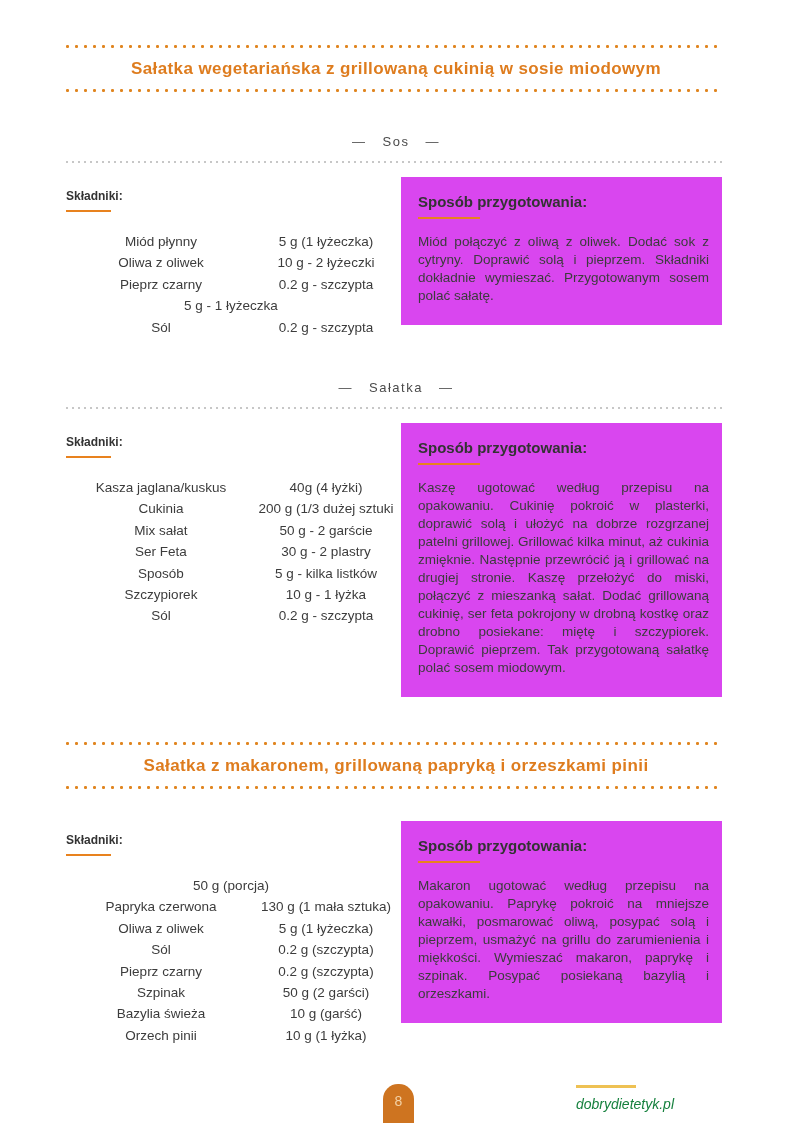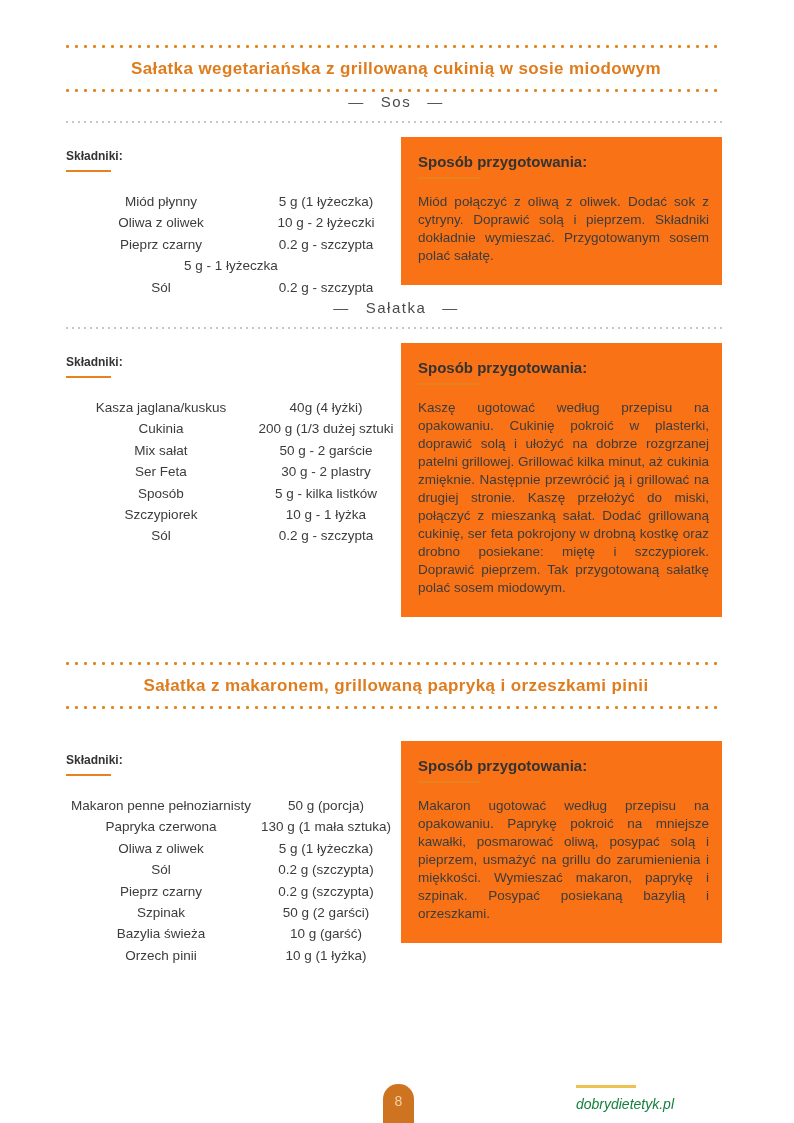--- a/index.html
+++ b/index.html
@@ -12,35 +12,35 @@
                background-size:9px 3px;background-repeat:repeat-x;}
   .dots-gray{height:2px;background-image:radial-gradient(circle at 1px 1px,#c7c7c7 .9px,transparent 1.2px);
              background-size:6px 2px;background-repeat:repeat-x;}
 
   
   .title-block{margin-top:45px;}
   .recipe-title{font-size:17px;font-weight:700;color:#de7c1e;text-align:center;
                 letter-spacing:.4px;padding:10px 0 9px;line-height:22px;}
 
   
-  .sec-head{text-align:center;font-size:15px;color:#4a4a4a;letter-spacing:1.5px;line-height:20px;}
+  .sec-head{margin-top:40px;text-align:center;font-size:13px;color:#4a4a4a;letter-spacing:1.5px;line-height:20px;}
   .sec-head .dash{margin:0 16px;color:#555;}
   .sec-dots{margin-top:9px;}
 
   
   .columns{display:flex;justify-content:space-between;margin-top:14px;align-items:flex-start;}
   .col-ing{width:330px;padding-top:12px;}
   .ing-label{font-size:12px;font-weight:700;color:#333;}
   .ing-underline{width:45px;height:2px;background:#e8821e;margin-top:7px;}
   .ing-list{margin-top:19px;}
   .row{display:flex;line-height:21.4px;font-size:13.5px;text-align:center;}
   .iname{width:190px;flex:0 0 190px;}
   .iamt{flex:1;}
 
-  .col-prep{width:325px;box-sizing:border-box;background:#f97316;padding:16px 17px 20px;}
+  .col-prep{width:325px;box-sizing:border-box;background:#d946ef;padding:16px 17px 20px;}
   .prep-label{font-size:15px;font-weight:700;color:#333;}
   .prep-underline{width:62px;height:2px;background:#e8821e;margin-top:7px;margin-bottom:14px;}
   .prep-text{font-size:13.5px;line-height:18px;text-align:justify;color:#3c3c3c;}
 
   
   .veg-strip{position:absolute;left:737px;width:57px;background:#eaba55;border-radius:26px 0 0 26px;
              display:flex;flex-direction:column;justify-content:space-around;align-items:center;overflow:hidden;}
   .veg-strip-1{top:48px;height:606px;}
   .veg-strip-2{top:702px;height:307px;}
   .veg{width:46px;height:42px;display:flex;align-items:center;justify-content:center;}
@@ -221,21 +221,20 @@
       <div class="recipe-title">Sałatka z makaronem, grillowaną papryką i orzeszkami pinii</div>
       <div class="dots-orange"></div>
     </div>
 
     <div class="columns" style="margin-top:32px;">
       <div class="col-ing">
         <div class="ing-label">Składniki:</div>
         <div class="ing-underline"></div>
         <div class="ing-list">
           <div class="row">
-            <span class="iname">Makaron penne pełnoziarnisty</span>
             <span class="iamt">50 g (porcja)</span>
           </div>
           <div class="row">
             <span class="iname">Papryka czerwona</span>
             <span class="iamt">130 g (1 mała sztuka)</span>
           </div>
           <div class="row">
             <span class="iname">Oliwa z oliwek</span>
             <span class="iamt">5 g (1 łyżeczka)</span>
           </div>

